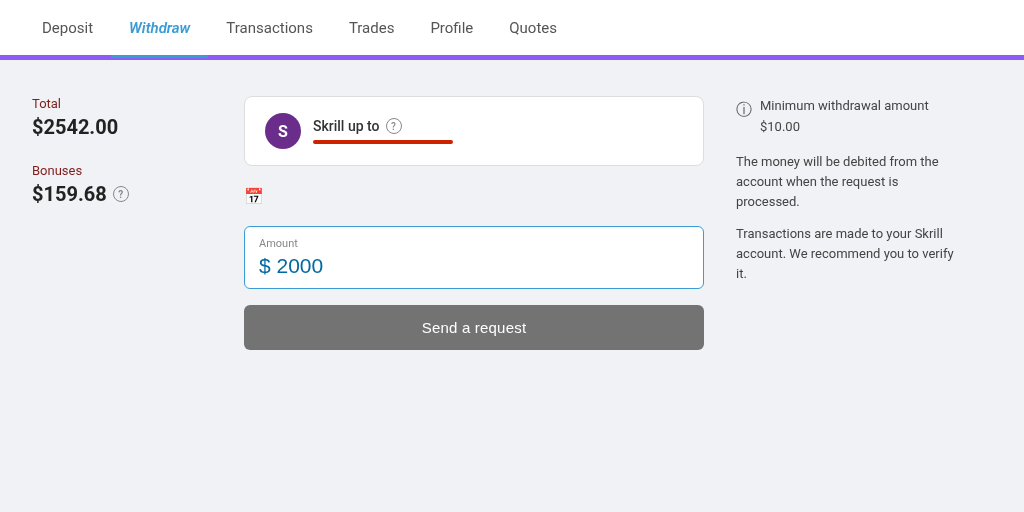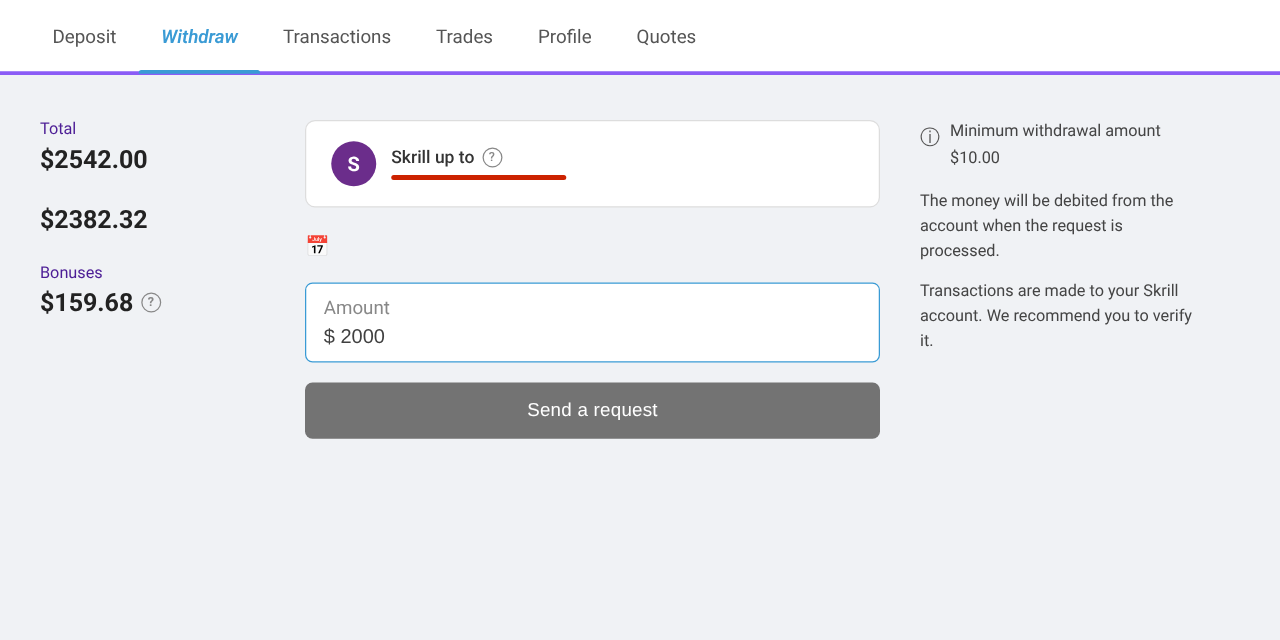--- a/index.html
+++ b/index.html
@@ -5,21 +5,21 @@
     * { box-sizing: border-box; margin: 0; padding: 0; }
     body {
       font-family: -apple-system, BlinkMacSystemFont, 'Segoe UI', Roboto, sans-serif;
       background: #f0f2f5;
       min-height: 512px;
       width: 1024px;
     }
 
     .nav-bar {
       background: #fff;
-      border-bottom: 3px solid #8b5cf6;
+      border-bottom: 5px solid #8b5cf6;
       display: flex;
       align-items: center;
       padding: 0 24px;
       height: 60px;
     }
 
     .nav-item {
       padding: 0 18px;
       height: 60px;
       display: flex;
@@ -58,21 +58,21 @@
       width: 180px;
       flex-shrink: 0;
     }
 
     .stat-block {
       margin-bottom: 24px;
     }
 
     .stat-label {
       font-size: 13px;
-      color: #4c1d95;
+      color: #7f1d1d;
       margin-bottom: 4px;
     }
 
     .stat-value {
       font-size: 20px;
       font-weight: 700;
       color: #222;
       display: flex;
       align-items: center;
       gap: 6px;
@@ -175,28 +175,28 @@
     .amount-field-container {
       border: 1.5px solid #3a9bd5;
       border-radius: 6px;
       padding: 10px 14px;
       background: #fff;
       margin-bottom: 16px;
       position: relative;
     }
 
     .amount-label {
-      font-size: 15px;
+      font-size: 11px;
       color: #888;
       margin-bottom: 4px;
     }
 
     .amount-input {
-      font-size: 16px;
-      color: #404040;
+      font-size: 21px;
+      color: #0369a1;
       border: none;
       outline: none;
       width: 100%;
       background: transparent;
     }
 
     .send-button {
       width: 100%;
       background: #737373;
       color: white;
@@ -252,23 +252,20 @@
 
   <div class="left-panel">
     <div class="stat-block">
       <div class="stat-label">Total</div>
       <div class="stat-value">
         <span>$2542.00</span>
       </div>
     </div>
 
     <div class="stat-block">
-      <div class="stat-value">
-        <span>$2382.32</span>
-      </div>
     </div>
 
     <div class="stat-block">
       <div class="stat-label">Bonuses</div>
       <div class="stat-value">
         <span>$159.68</span>
         <i class="info-icon">?</i>
       </div>
     </div>
   </div>

